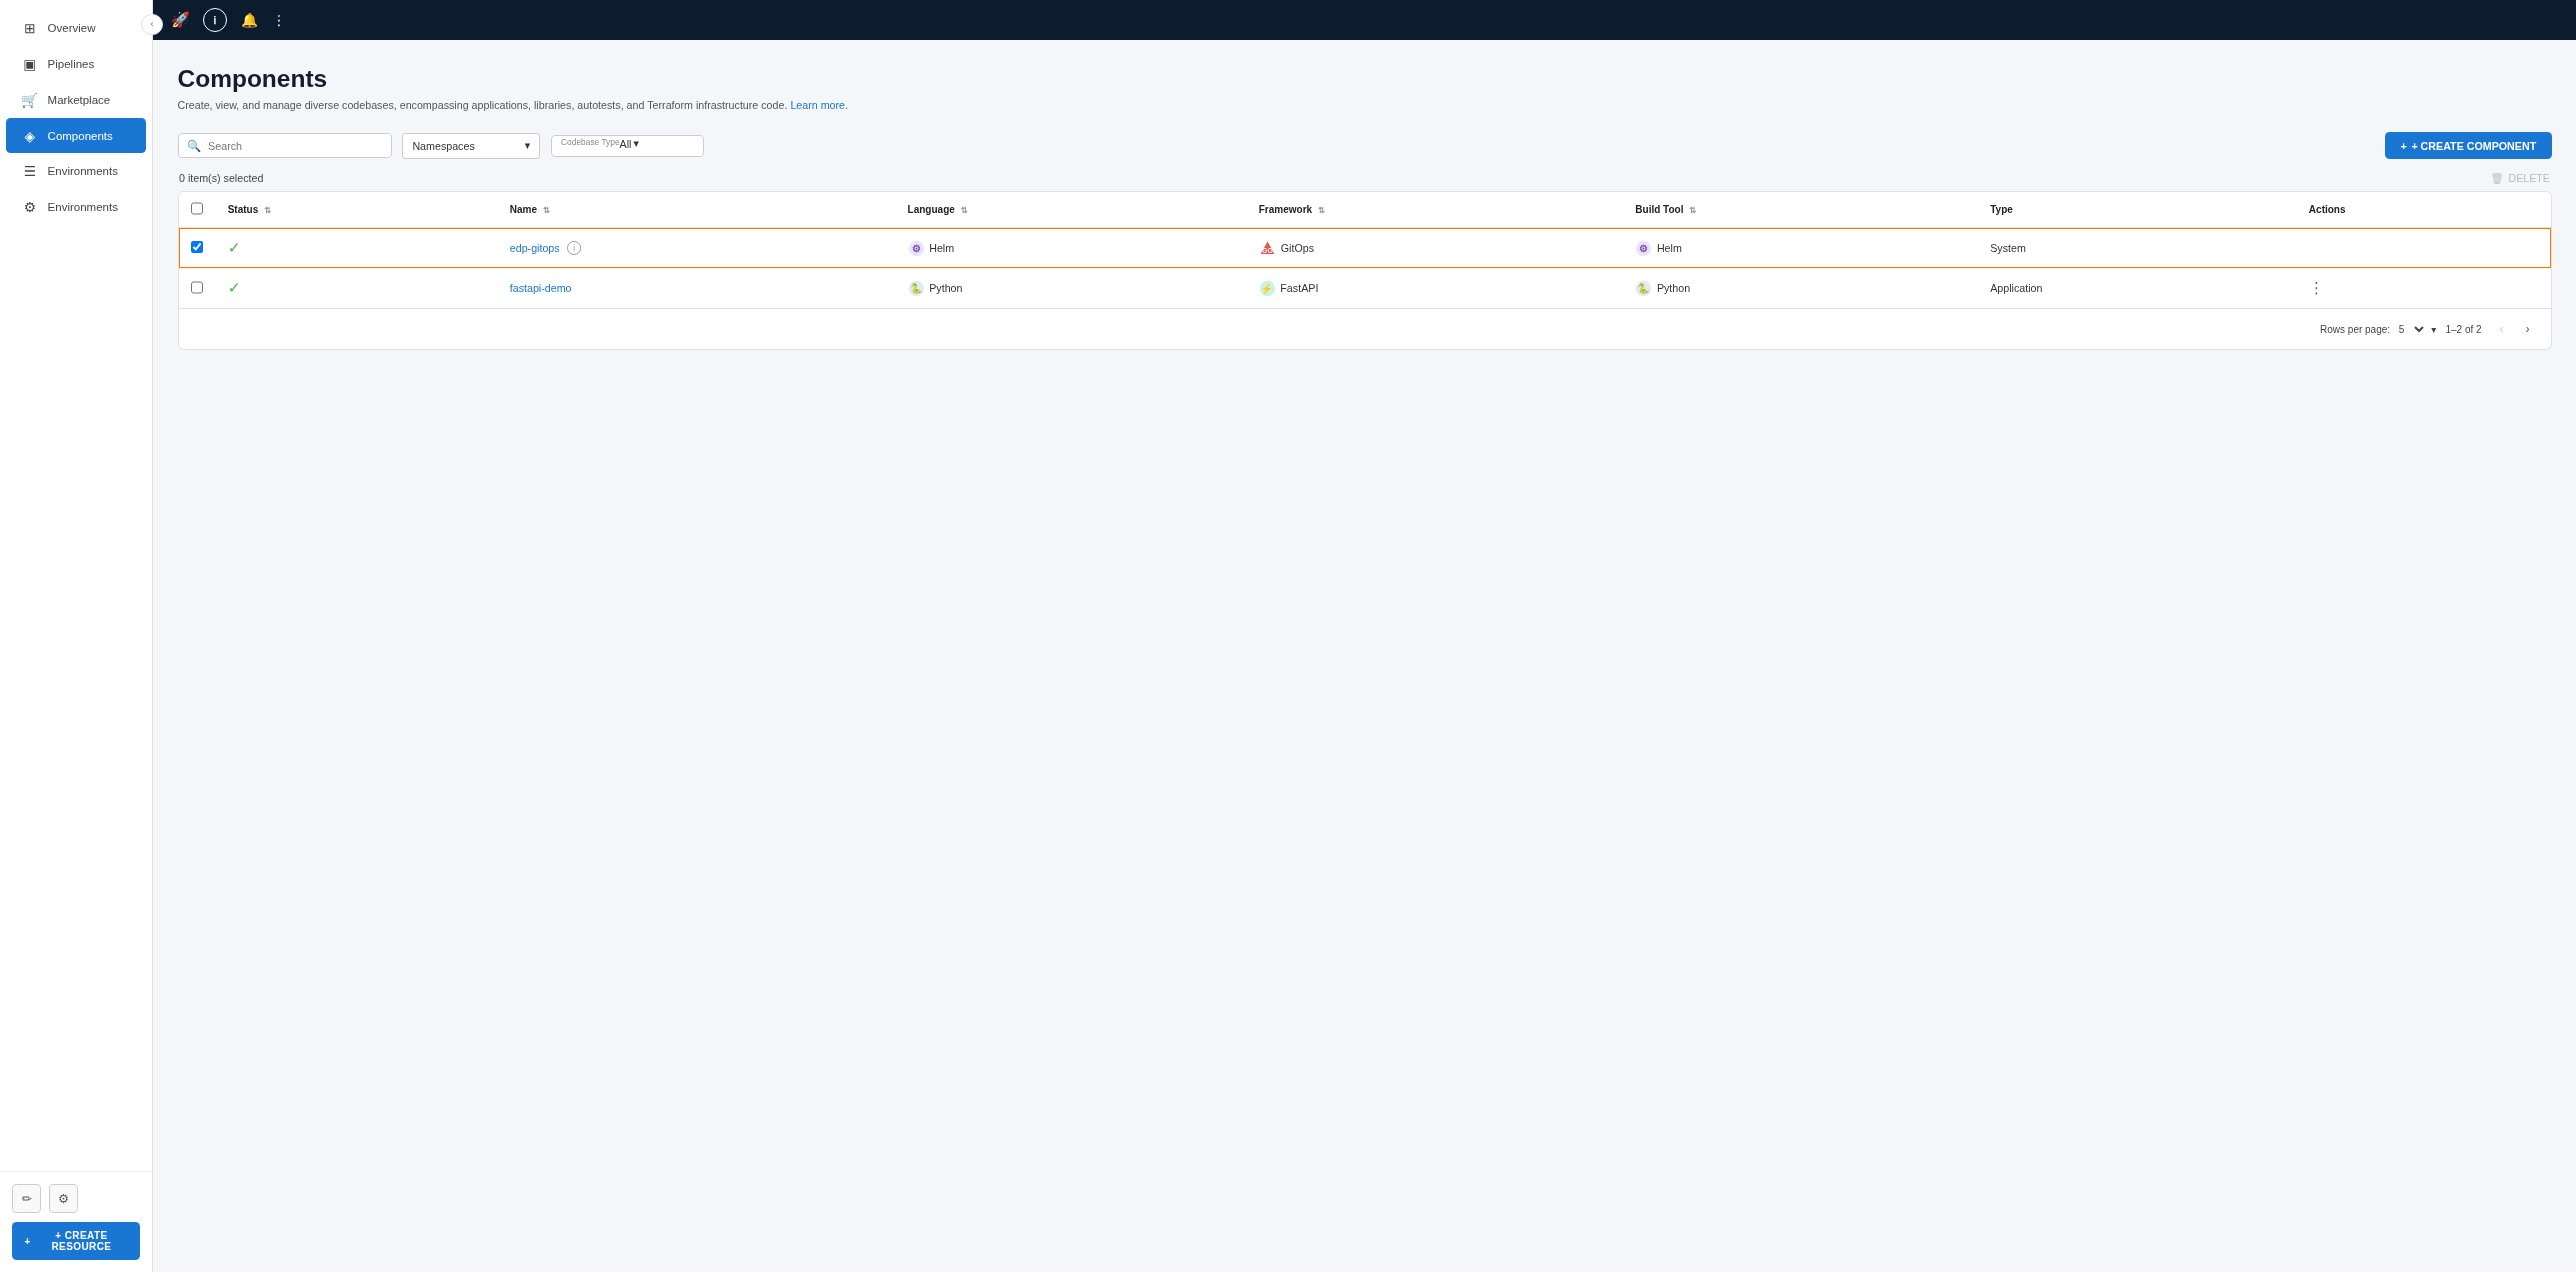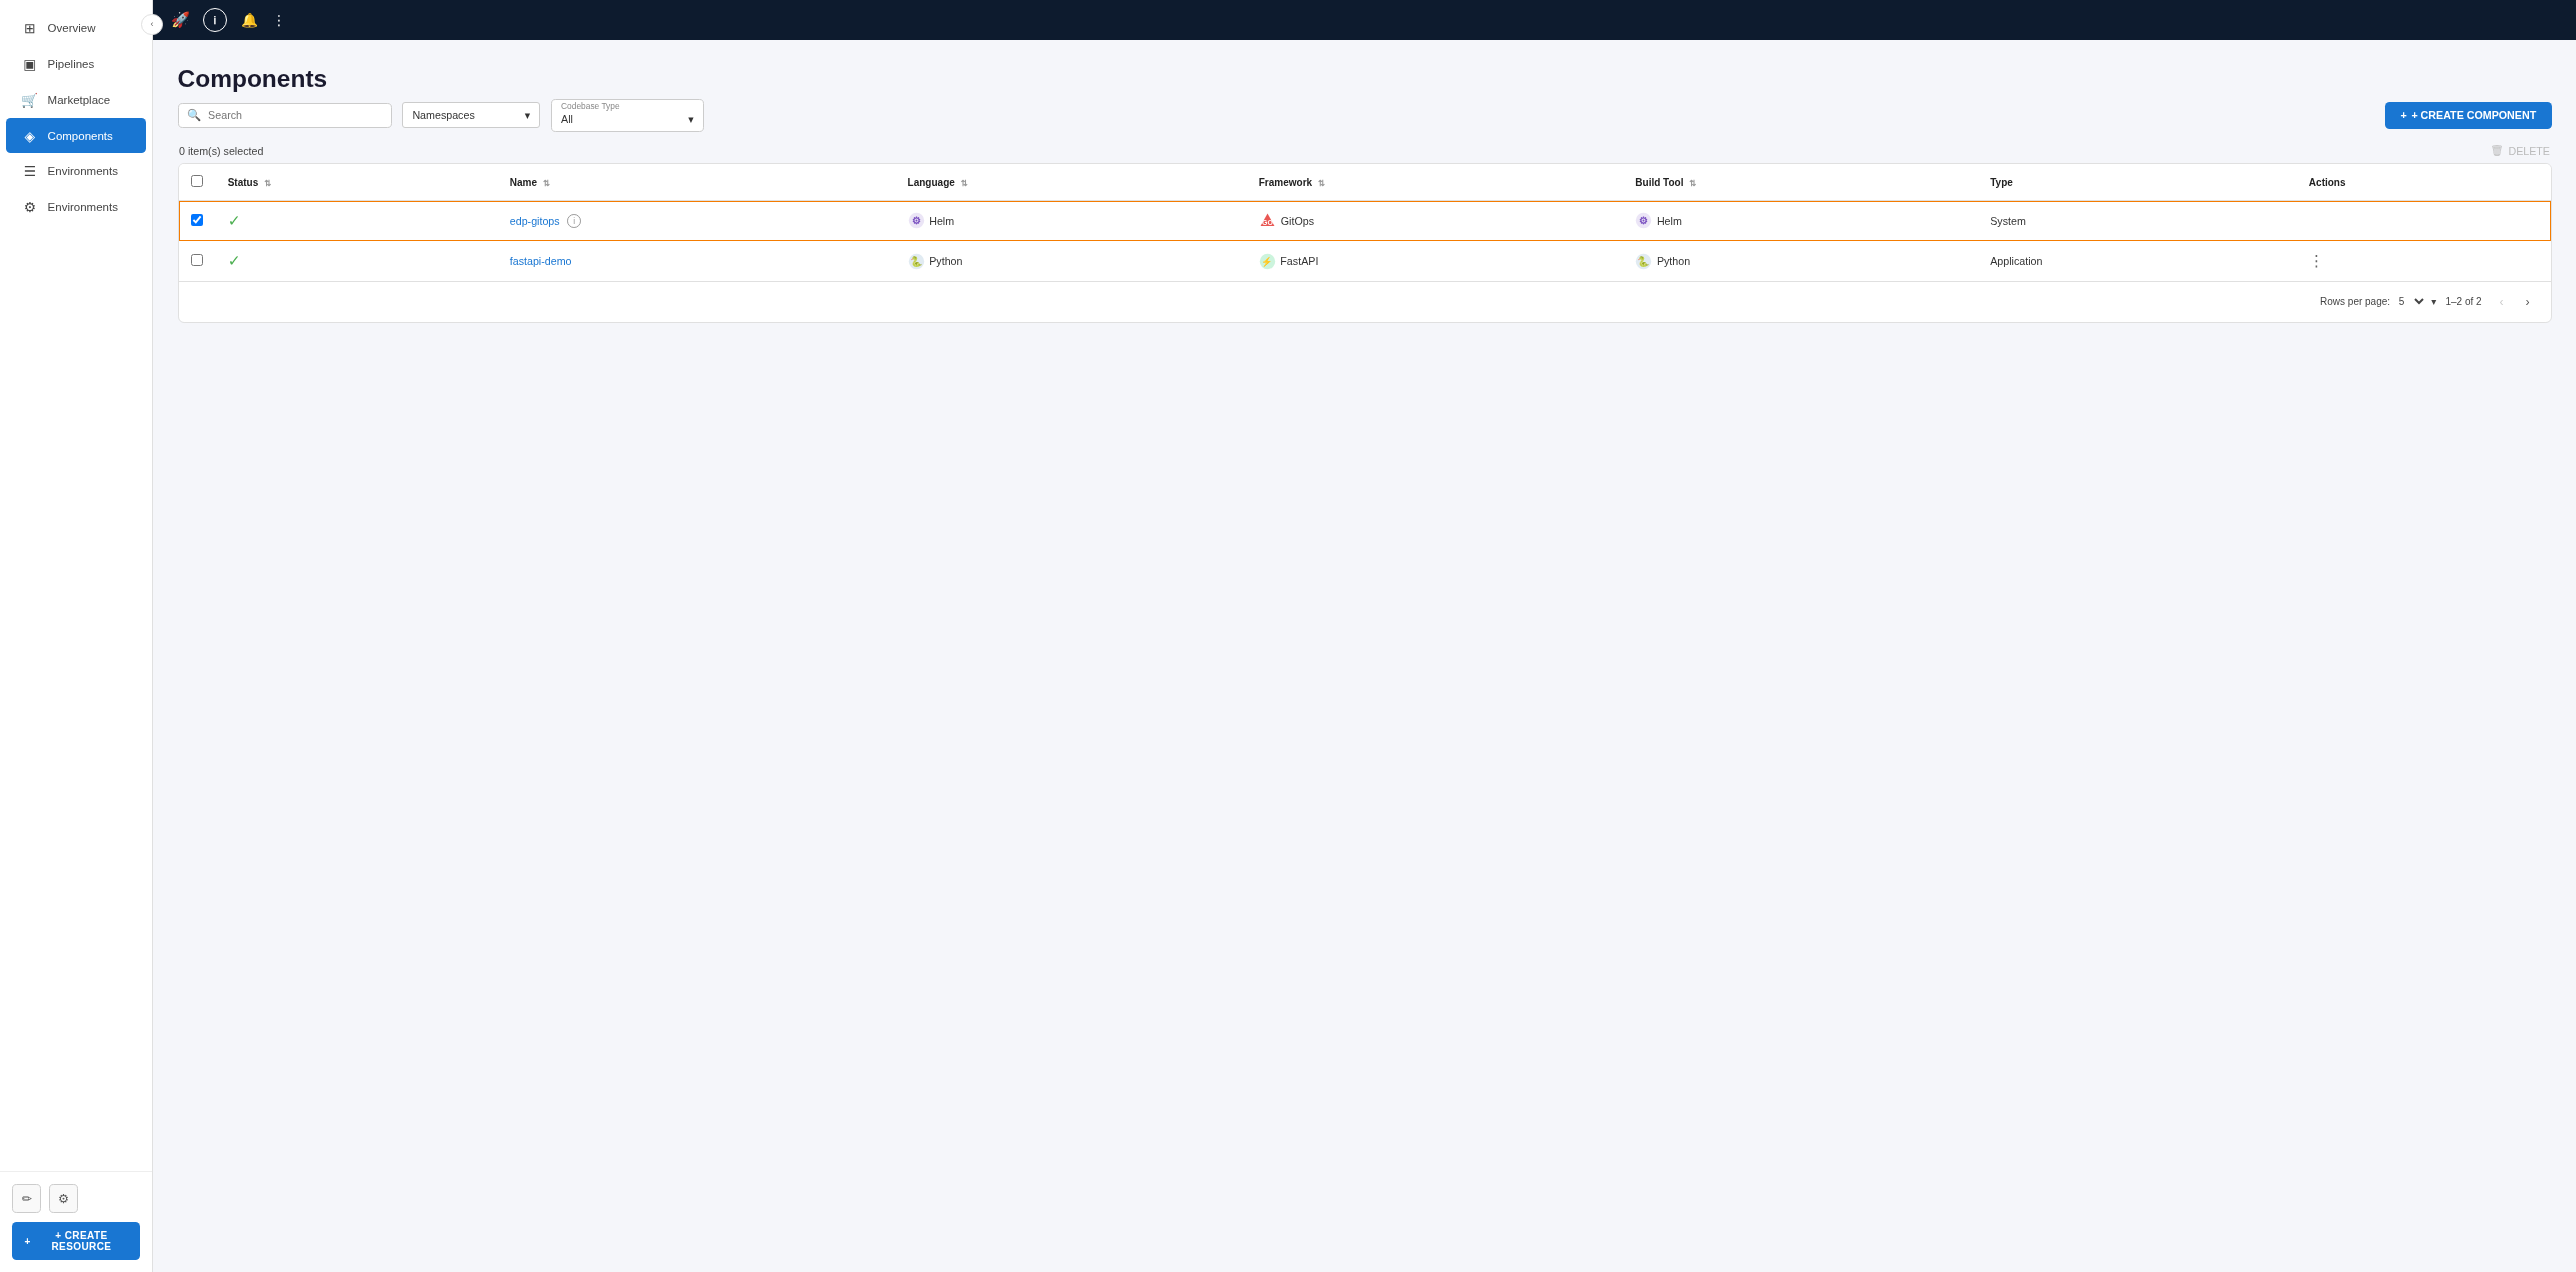--- a/index.html
+++ b/index.html
@@ -169,21 +169,21 @@
       border-radius: 3px;
       padding: 5.4px 9.2px;
       gap: 4.6px;
       cursor: pointer;
       font-size: 10.7px;
       color: #333;
       min-width: 138px;
     }
     .codebase-type-group {
       display: flex;
-      flex-direction: column;
+      flex-direction: row;
       background: #fff;
       border: 0.8px solid #ccc;
       border-radius: 4.6px;
       padding: 1.5px 9.2px 5.4px;
       min-width: 153px;
     }
     .codebase-type-label { font-size: 8.4px; color: #888; margin-bottom: 1.5px; }
     .codebase-type-select {
       display: flex;
       align-items: center;
@@ -344,20 +344,24 @@
       <div class="topbar-icon-circle">
         <span>ℹ</span>
       </div>
       <span class="topbar-icon">🔔</span>
       <span class="topbar-icon">⋮</span>
     </div>
   </div>
 
   <div class="main-content">
     <h1 class="page-title">Components</h1>
+    <p class="page-desc">
+      <span>Create, view, and manage diverse codebases, encompassing applications, libraries, autotests, and Terraform infrastructure code.</span>
+      <a>Learn more.</a>
+    </p>
 
     <div class="toolbar">
       <div class="search-box">
         <span class="search-icon">🔍</span>
         <input type="text" placeholder="Search" style="">
       </div>
       <div class="select-box">
         <span>Namespaces</span>
         <span style="flex:1"></span>
         <span>▾</span>

